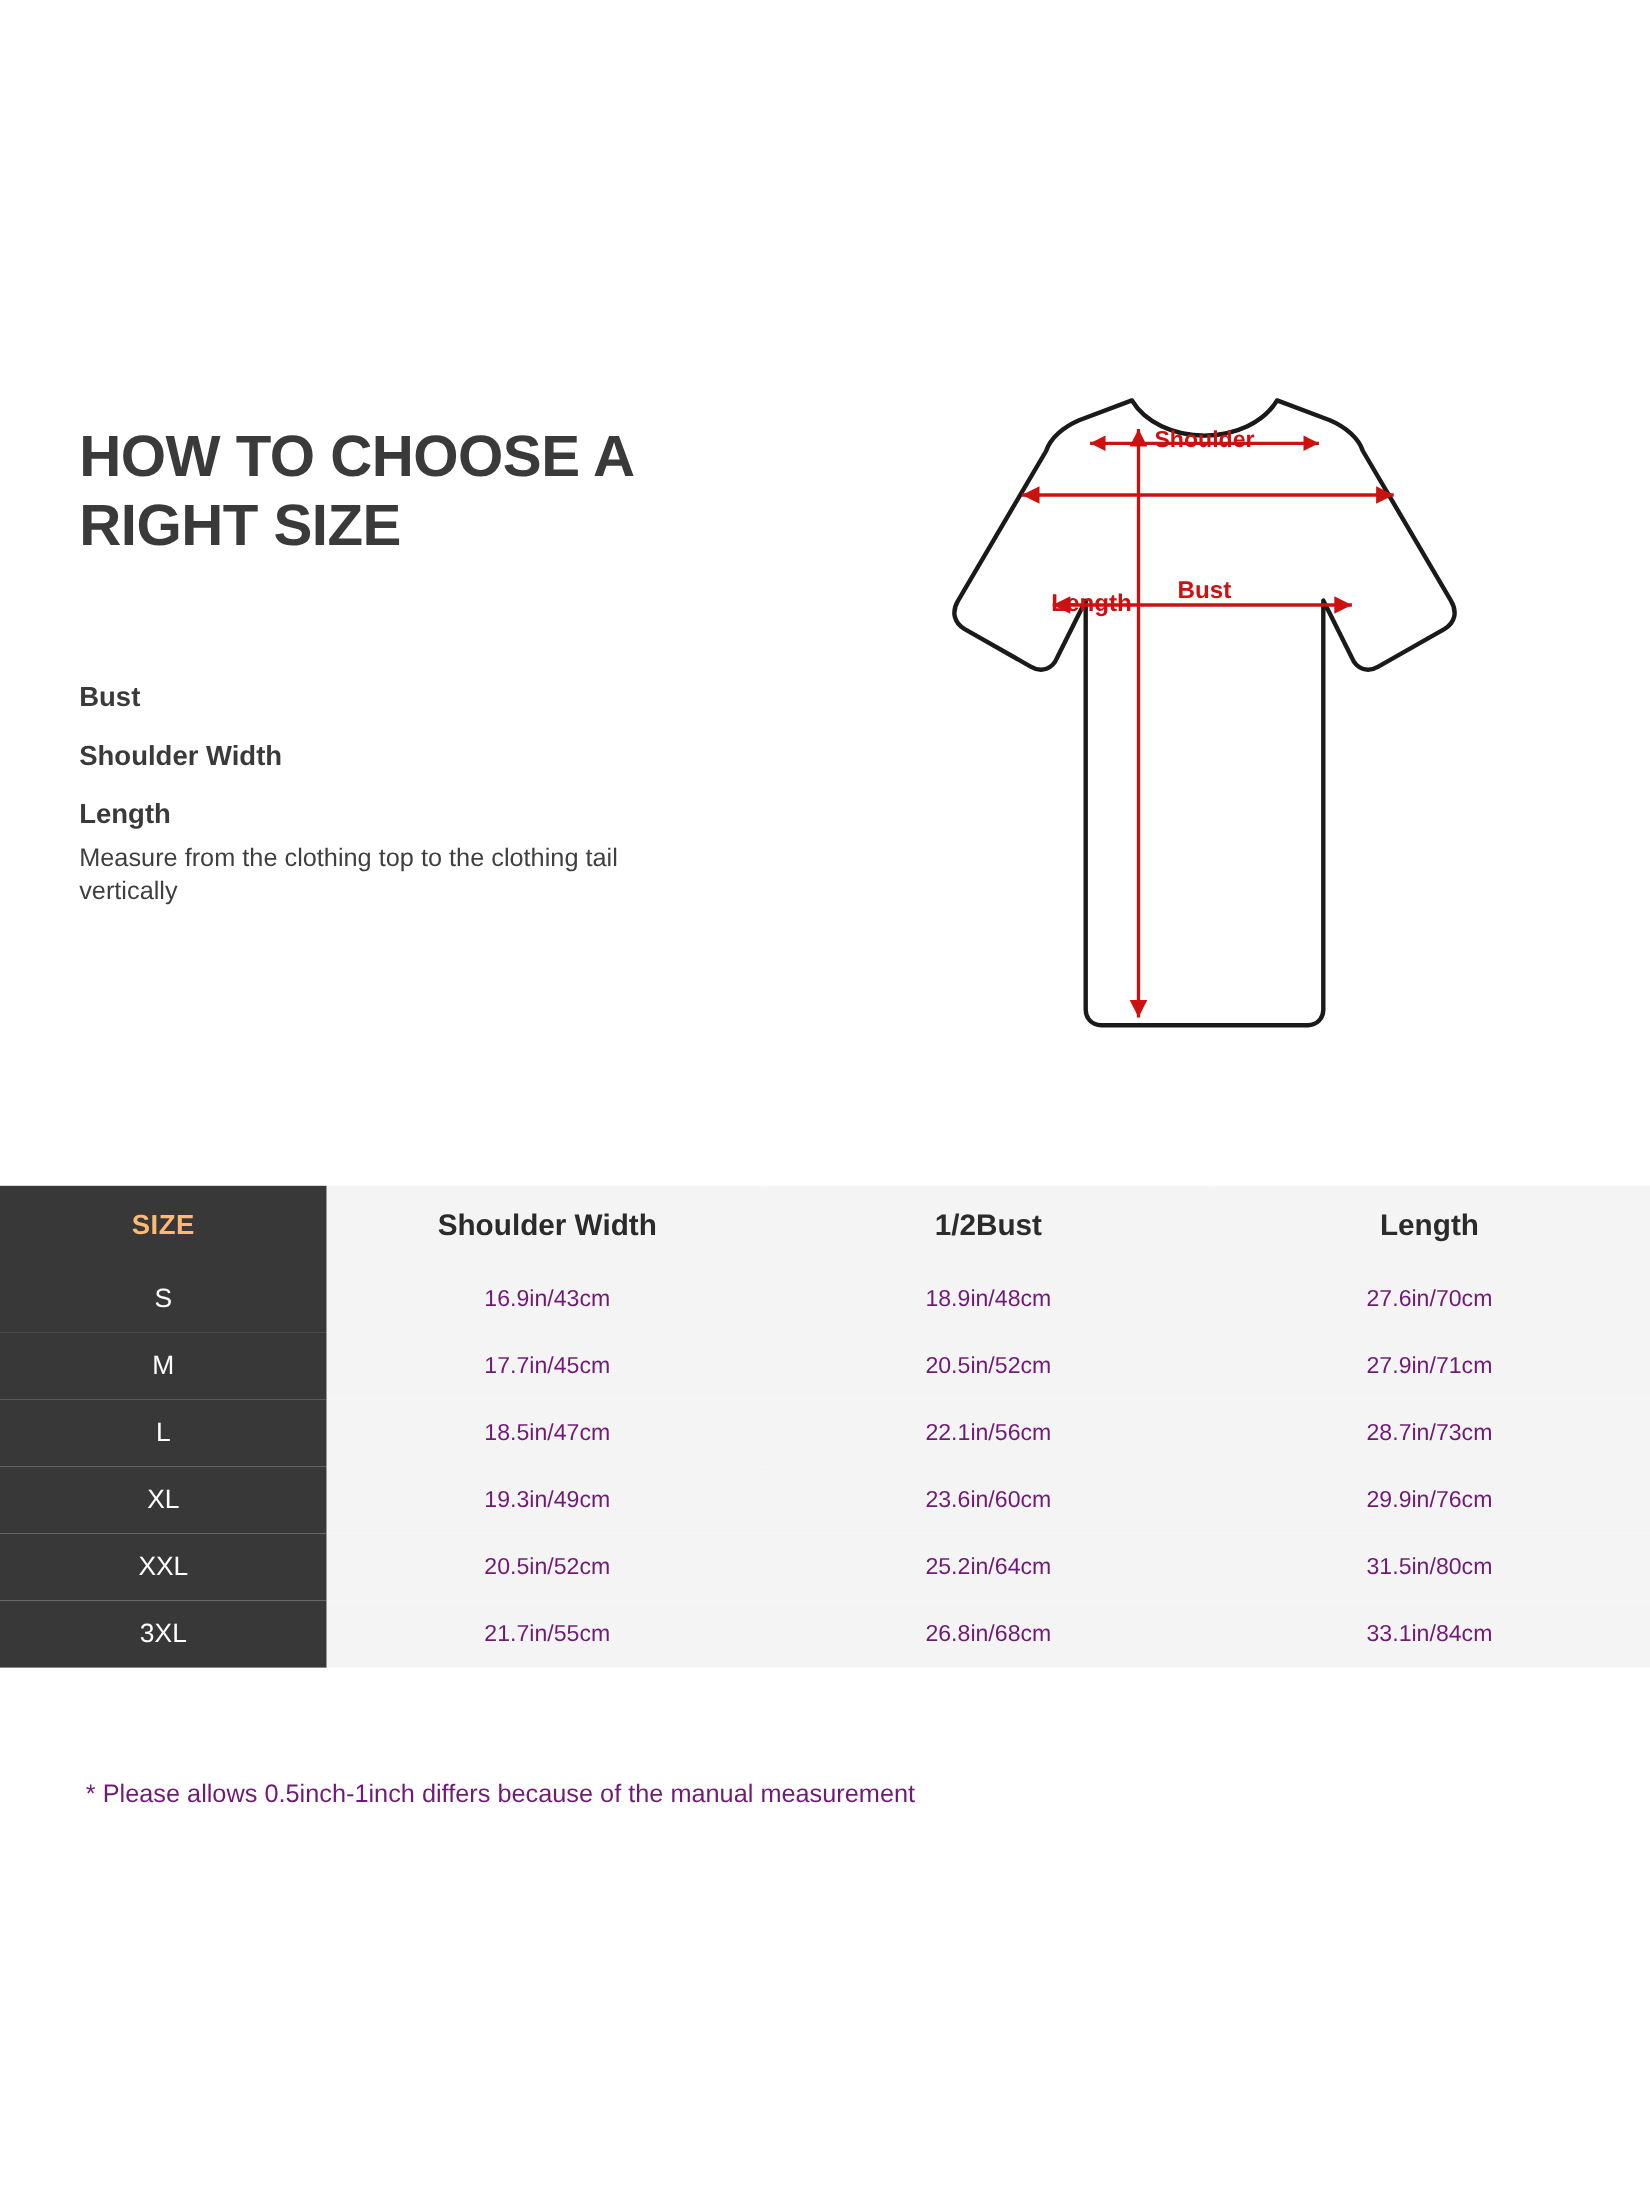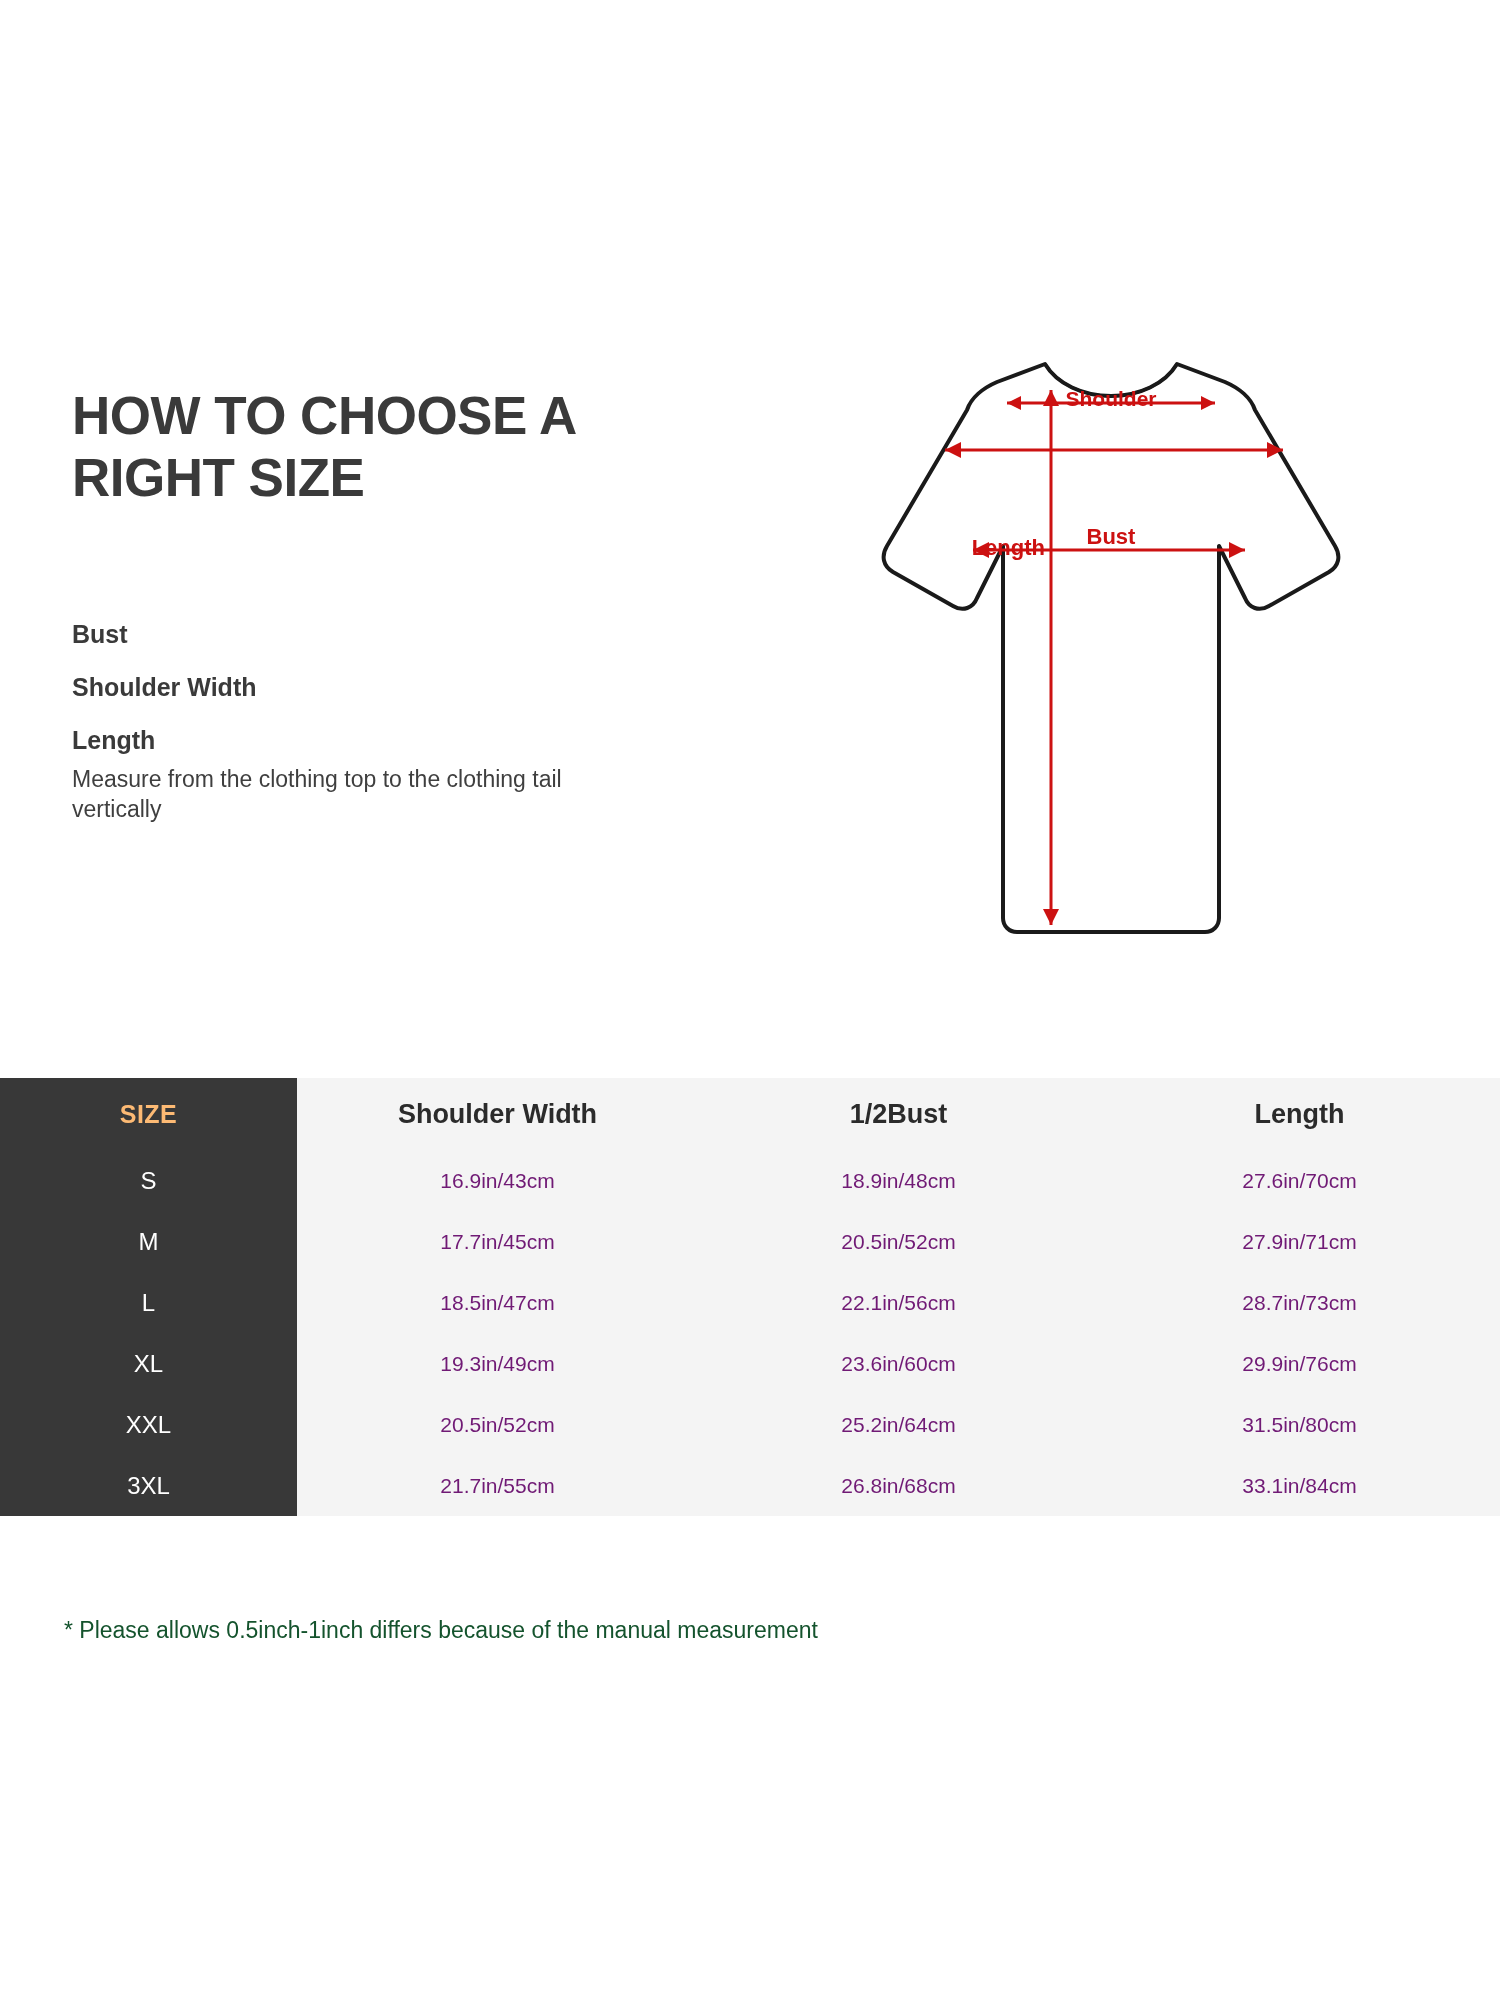--- a/index.html
+++ b/index.html
@@ -62,21 +62,21 @@
   }
   .measure-desc {
     font-size: 23px;
     line-height: 1.32;
     color: #3f3f3f;
   }
 
   
   .shirt-wrap {
     position: absolute;
-    left: 745px;
+    left: 729px;
     top: 20px;
     width: 660px;
     height: 680px;
   }
   .shirt-wrap svg {
     display: block;
   }
 
   
   .size-table {
@@ -124,24 +124,24 @@
     background: #f4f4f4;
     color: #701a75;
     font-size: 21px;
     height: 61px;
     text-align: center;
     font-weight: normal;
   }
 
   .footnote {
     position: absolute;
-    left: 64px;
+    left: 78px;
     top: 1617px;
     font-size: 23px;
-    color: #14532d;
+    color: #701a75;
   }
 </style>
 </head>
 <body>
 
 <div class="page">
 
   <div class="top-section">
 
     <div class="headline">HOW TO CHOOSE A RIGHT SIZE</div>

